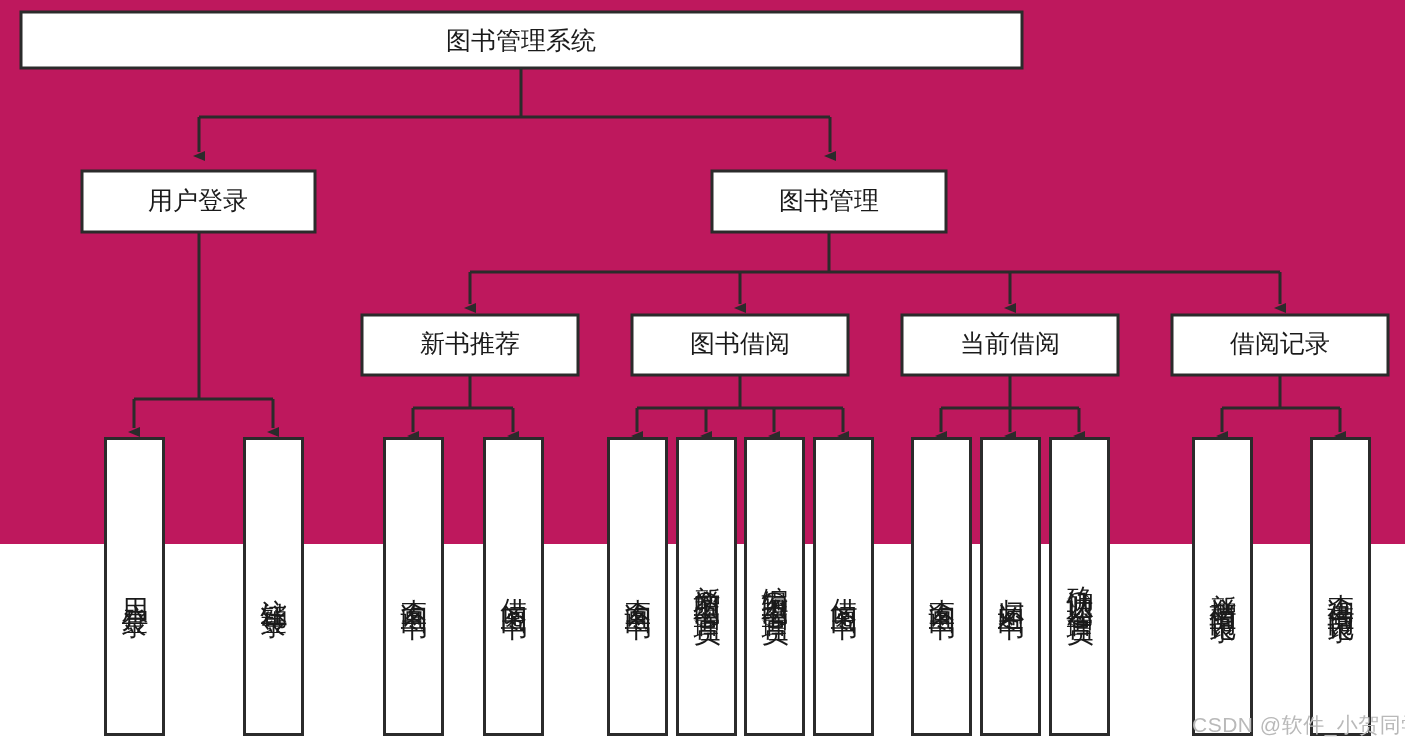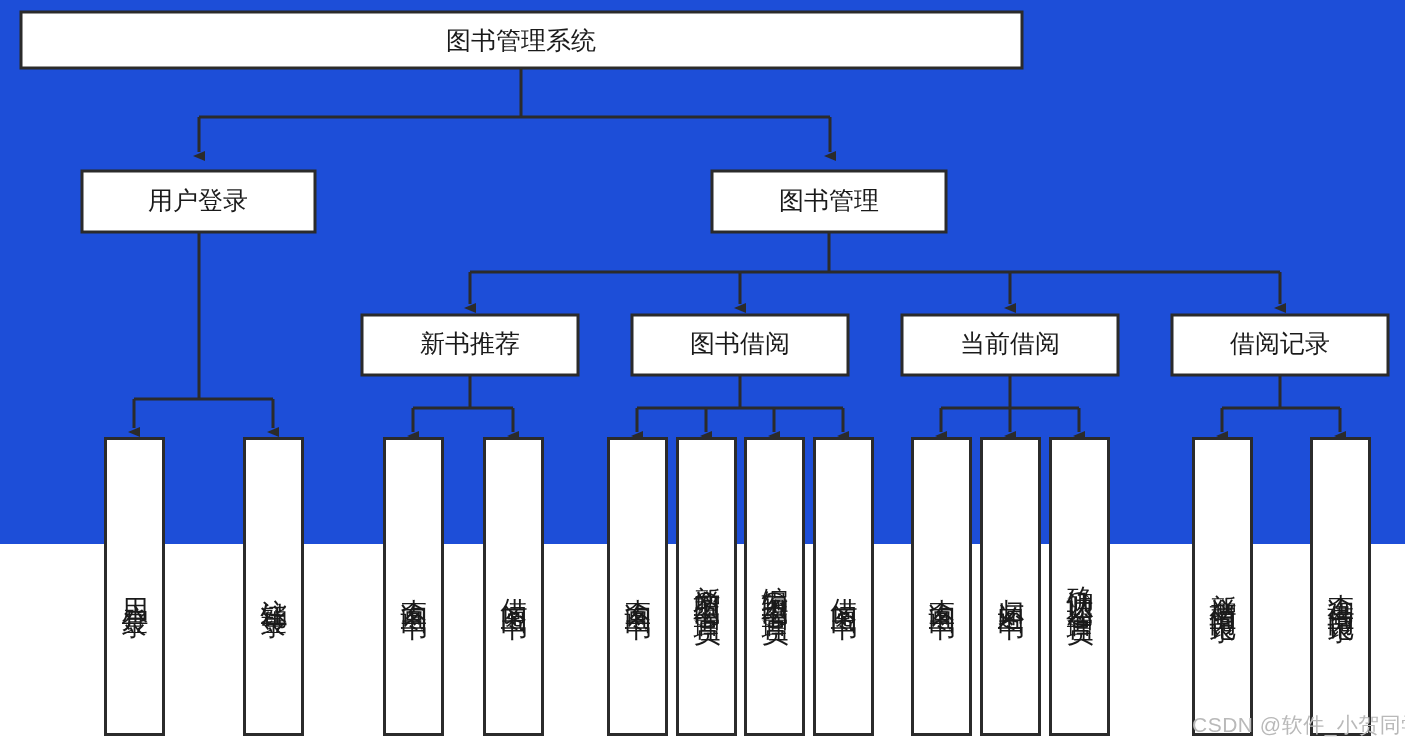--- a/index.html
+++ b/index.html
@@ -10,21 +10,21 @@
   body {
     width: 1405px;
     height: 747px;
     font-family: "Liberation Sans", "DejaVu Sans", sans-serif;
     overflow: hidden;
   }
   #diagram-root {
     position: relative;
     width: 1405px;
     height: 544px;
-    background: #1d4ed8;
+    background: #be185d;
   }
   svg.diagram {
     position: absolute;
     top: 0;
     left: 0;
     width: 1405px;
     height: 747px;
     display: block;
   }
   .node-rect {

